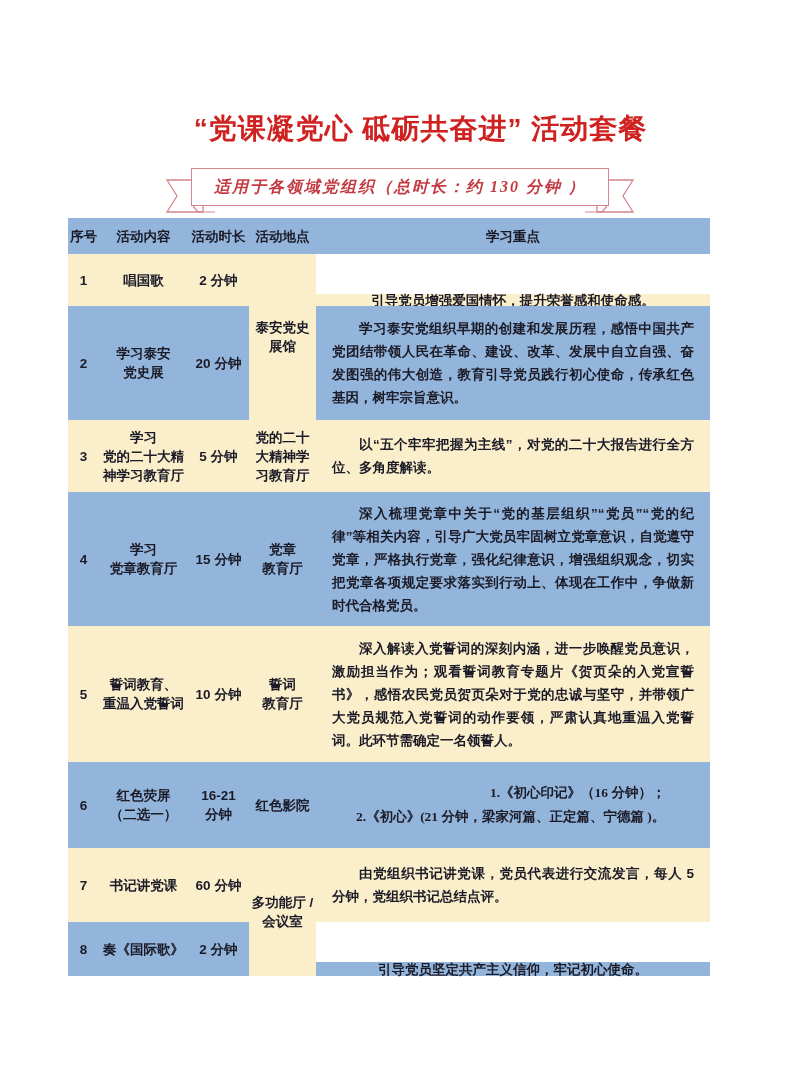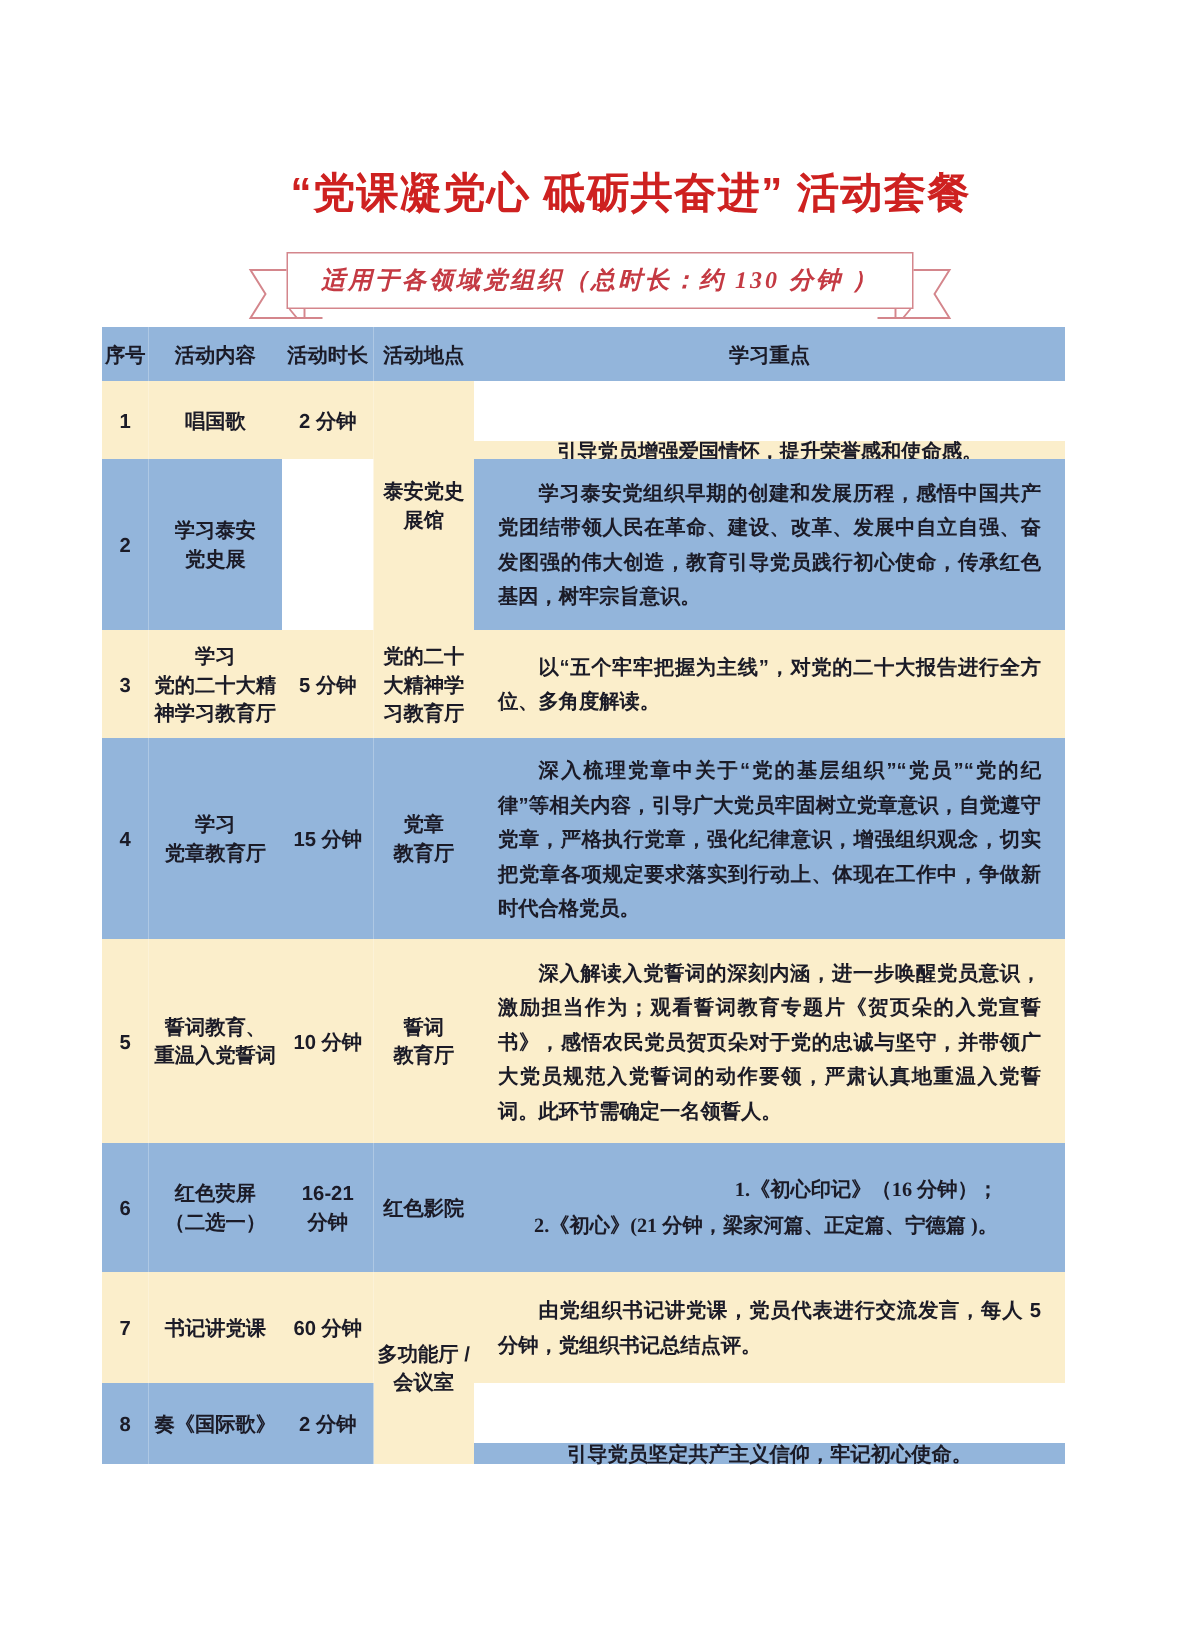--- a/index.html
+++ b/index.html
@@ -128,20 +128,21 @@
     <div class="cell cream" style="grid-row:2;grid-column:1">1</div>
     <div class="cell cream" style="grid-row:2;grid-column:2">唱国歌</div>
     <div class="cell cream" style="grid-row:2;grid-column:3">2 分钟</div>
     <div class="cell cream" style="grid-row:2/span 2;grid-column:4">泰安党史
 展馆</div>
     <div class="cell cream focus-center" style="grid-row:2;grid-column:5">引导党员增强爱国情怀，提升荣誉感和使命感。</div>
 
     <div class="cell blue" style="grid-row:3;grid-column:1">2</div>
     <div class="cell blue" style="grid-row:3;grid-column:2">学习泰安
 党史展</div>
+    <div class="cell blue" style="grid-row:3;grid-column:3">20 分钟</div>
     <div class="cell blue focus" style="grid-row:3;grid-column:5">学习泰安党组织早期的创建和发展历程，感悟中国共产党团结带领人民在革命、建设、改革、发展中自立自强、奋发图强的伟大创造，教育引导党员践行初心使命，传承红色基因，树牢宗旨意识。</div>
 
     <div class="cell cream" style="grid-row:4;grid-column:1">3</div>
     <div class="cell cream" style="grid-row:4;grid-column:2">学习
 党的二十大精
 神学习教育厅</div>
     <div class="cell cream" style="grid-row:4;grid-column:3">5 分钟</div>
     <div class="cell cream focus" style="grid-row:4;grid-column:5">以“五个牢牢把握为主线”，对党的二十大报告进行全方位、多角度解读。</div>
     <div class="cell cream" style="grid-row:4;grid-column:4">党的二十
 大精神学

